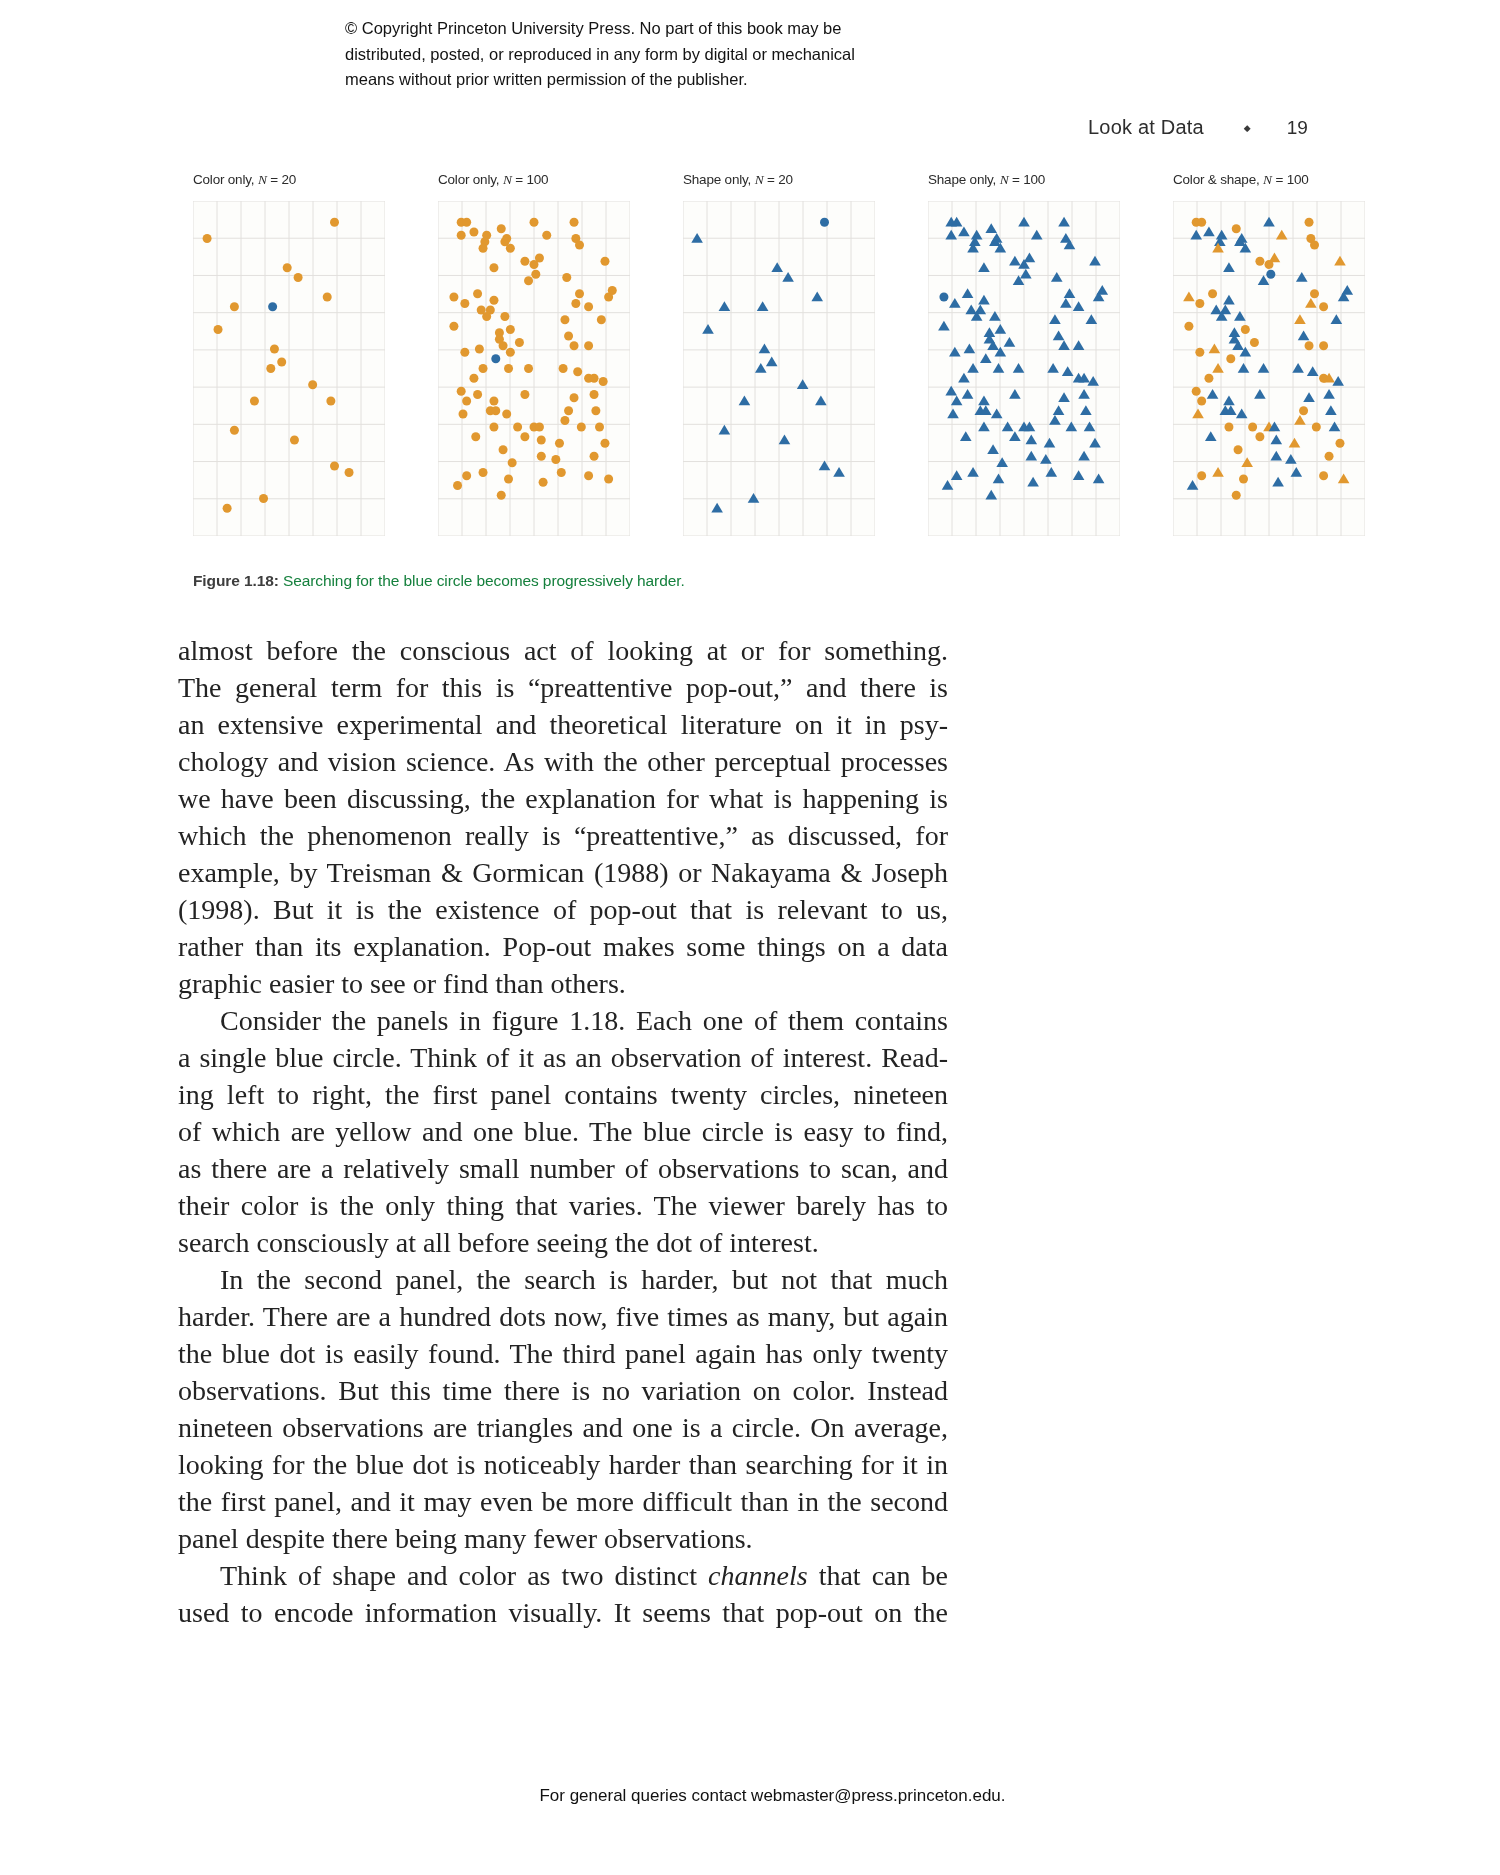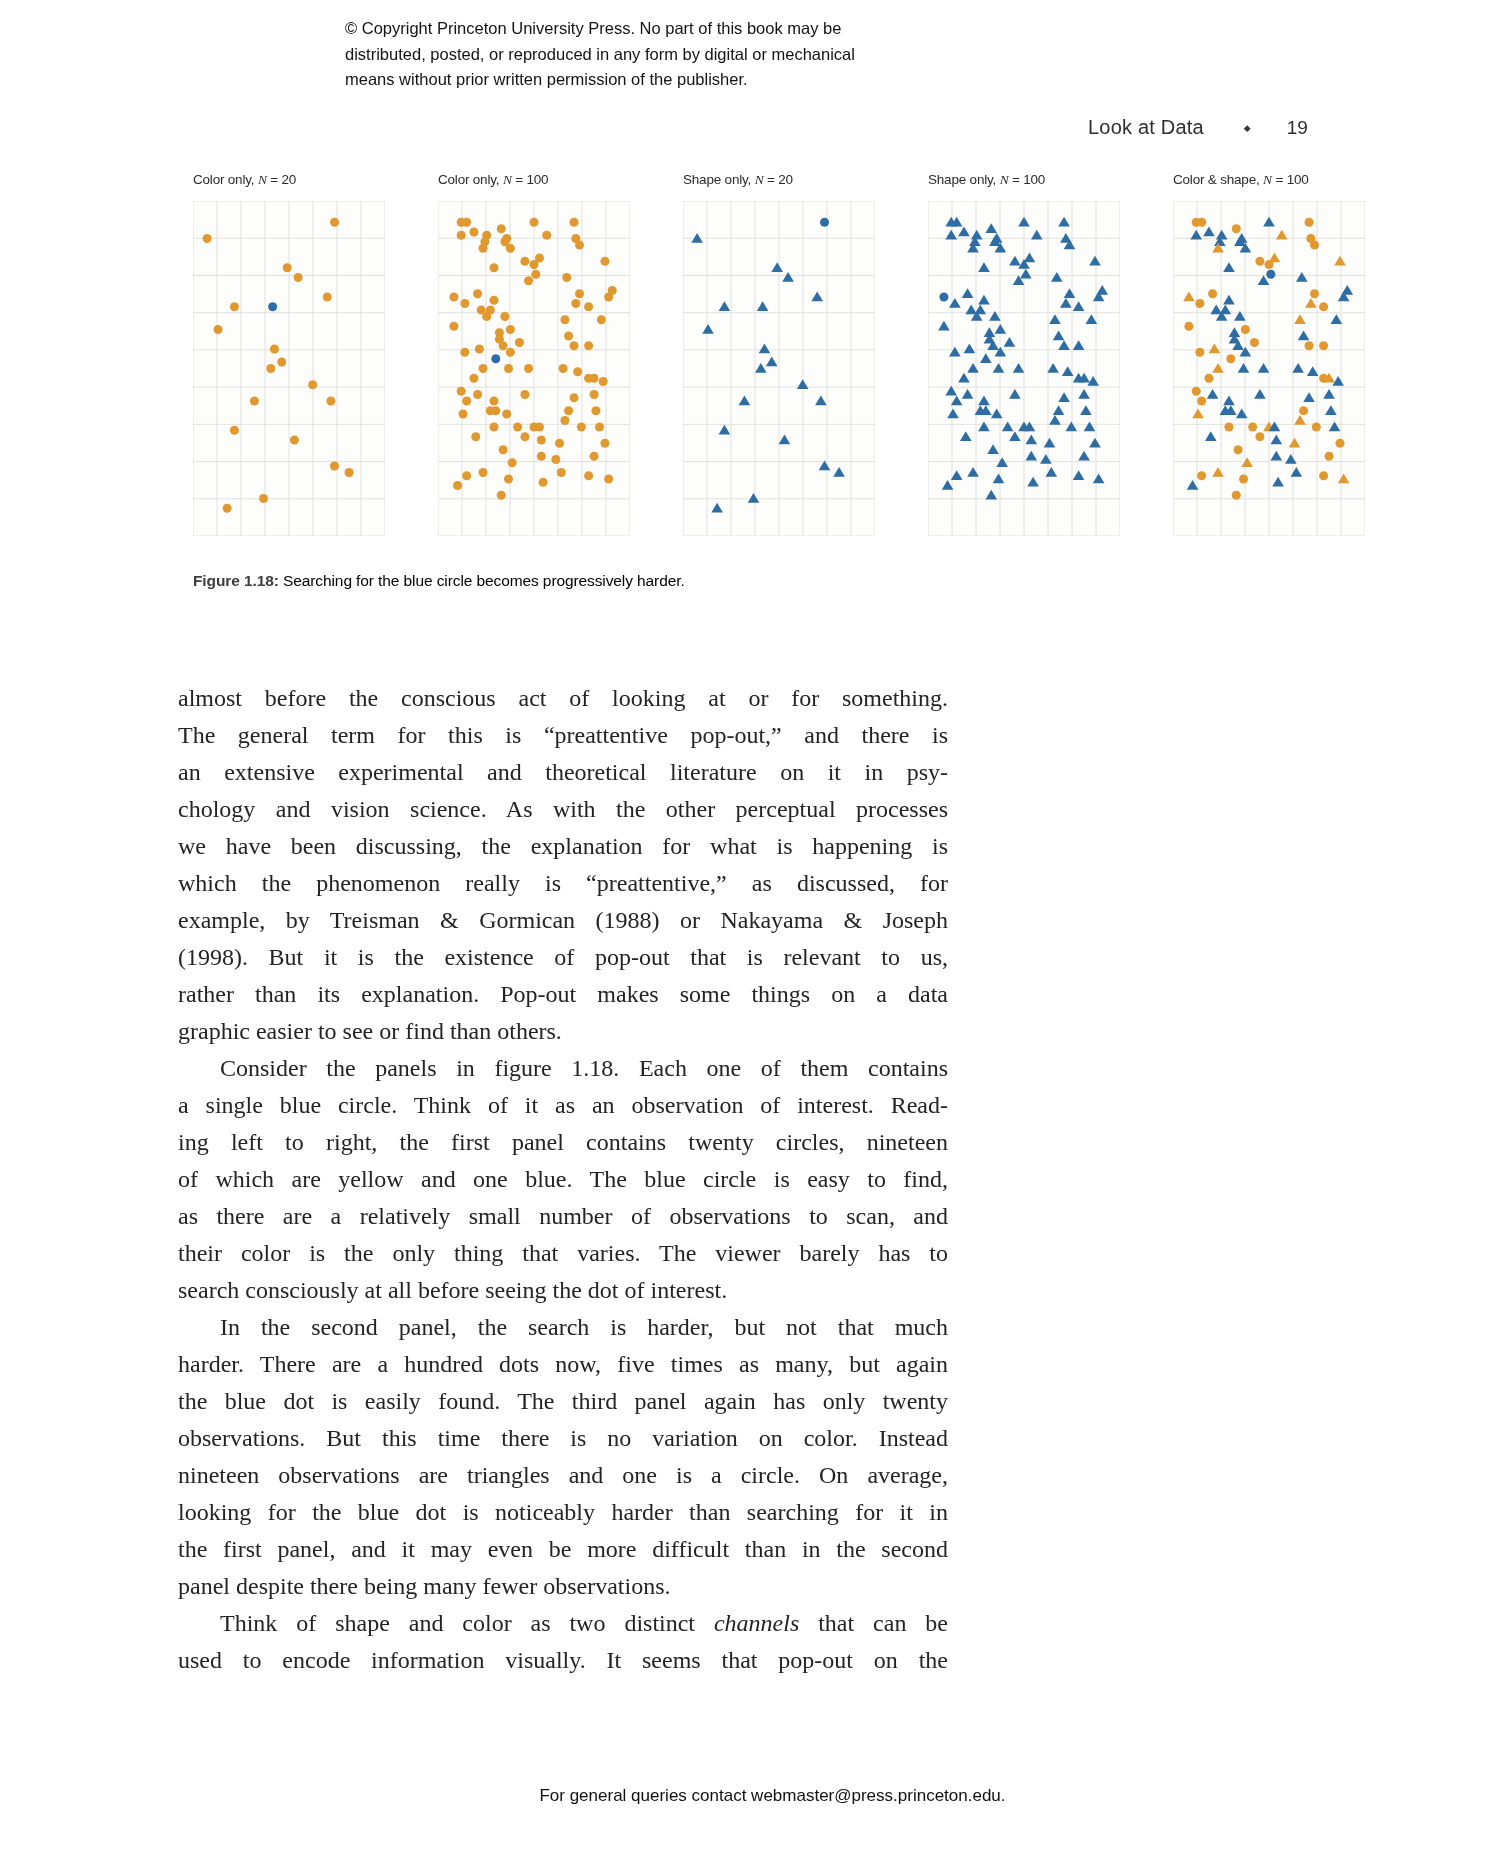--- a/index.html
+++ b/index.html
@@ -20,25 +20,25 @@
   .figure-row{position:absolute;left:193px;top:172px;width:1172px;display:flex;justify-content:space-between;}
   .panelwrap{width:192px;}
   .panel-title{display:block;font-size:13.5px;letter-spacing:-0.2px;color:#2b2b2b;
                margin-bottom:13px;white-space:nowrap;}
   .panel-title i{font-family:"Liberation Serif",serif;font-style:italic;}
   .panel-plot{width:192px;height:335px;}
 
   
   .caption{position:absolute;left:193px;top:572px;font-size:15.5px;letter-spacing:-0.1px;}
   .caption .cap-label{color:#3d3d3d;font-weight:bold;}
-  .caption .cap-text{color:#000000;}
+  .caption .cap-text{color:#15803d;}
 
   
-  .bodytext{position:absolute;left:178px;top:680px;width:770px;
-            font-family:"Liberation Serif",serif;font-size:24px;color:#232323;}
+  .bodytext{position:absolute;left:178px;top:632px;width:770px;
+            font-family:"Liberation Serif",serif;font-size:28px;color:#232323;}
   .bline{line-height:37px;height:37px;text-align:justify;text-align-last:justify;white-space:normal;}
   .bline.lastline{text-align-last:left;}
   .bline.indent{text-indent:42px;}
   .bline i{font-style:italic;}
 
   
   .footer{position:absolute;left:0;top:1786px;width:100%;text-align:center;
           font-size:17px;color:#111;}
 </style>
 </head>

